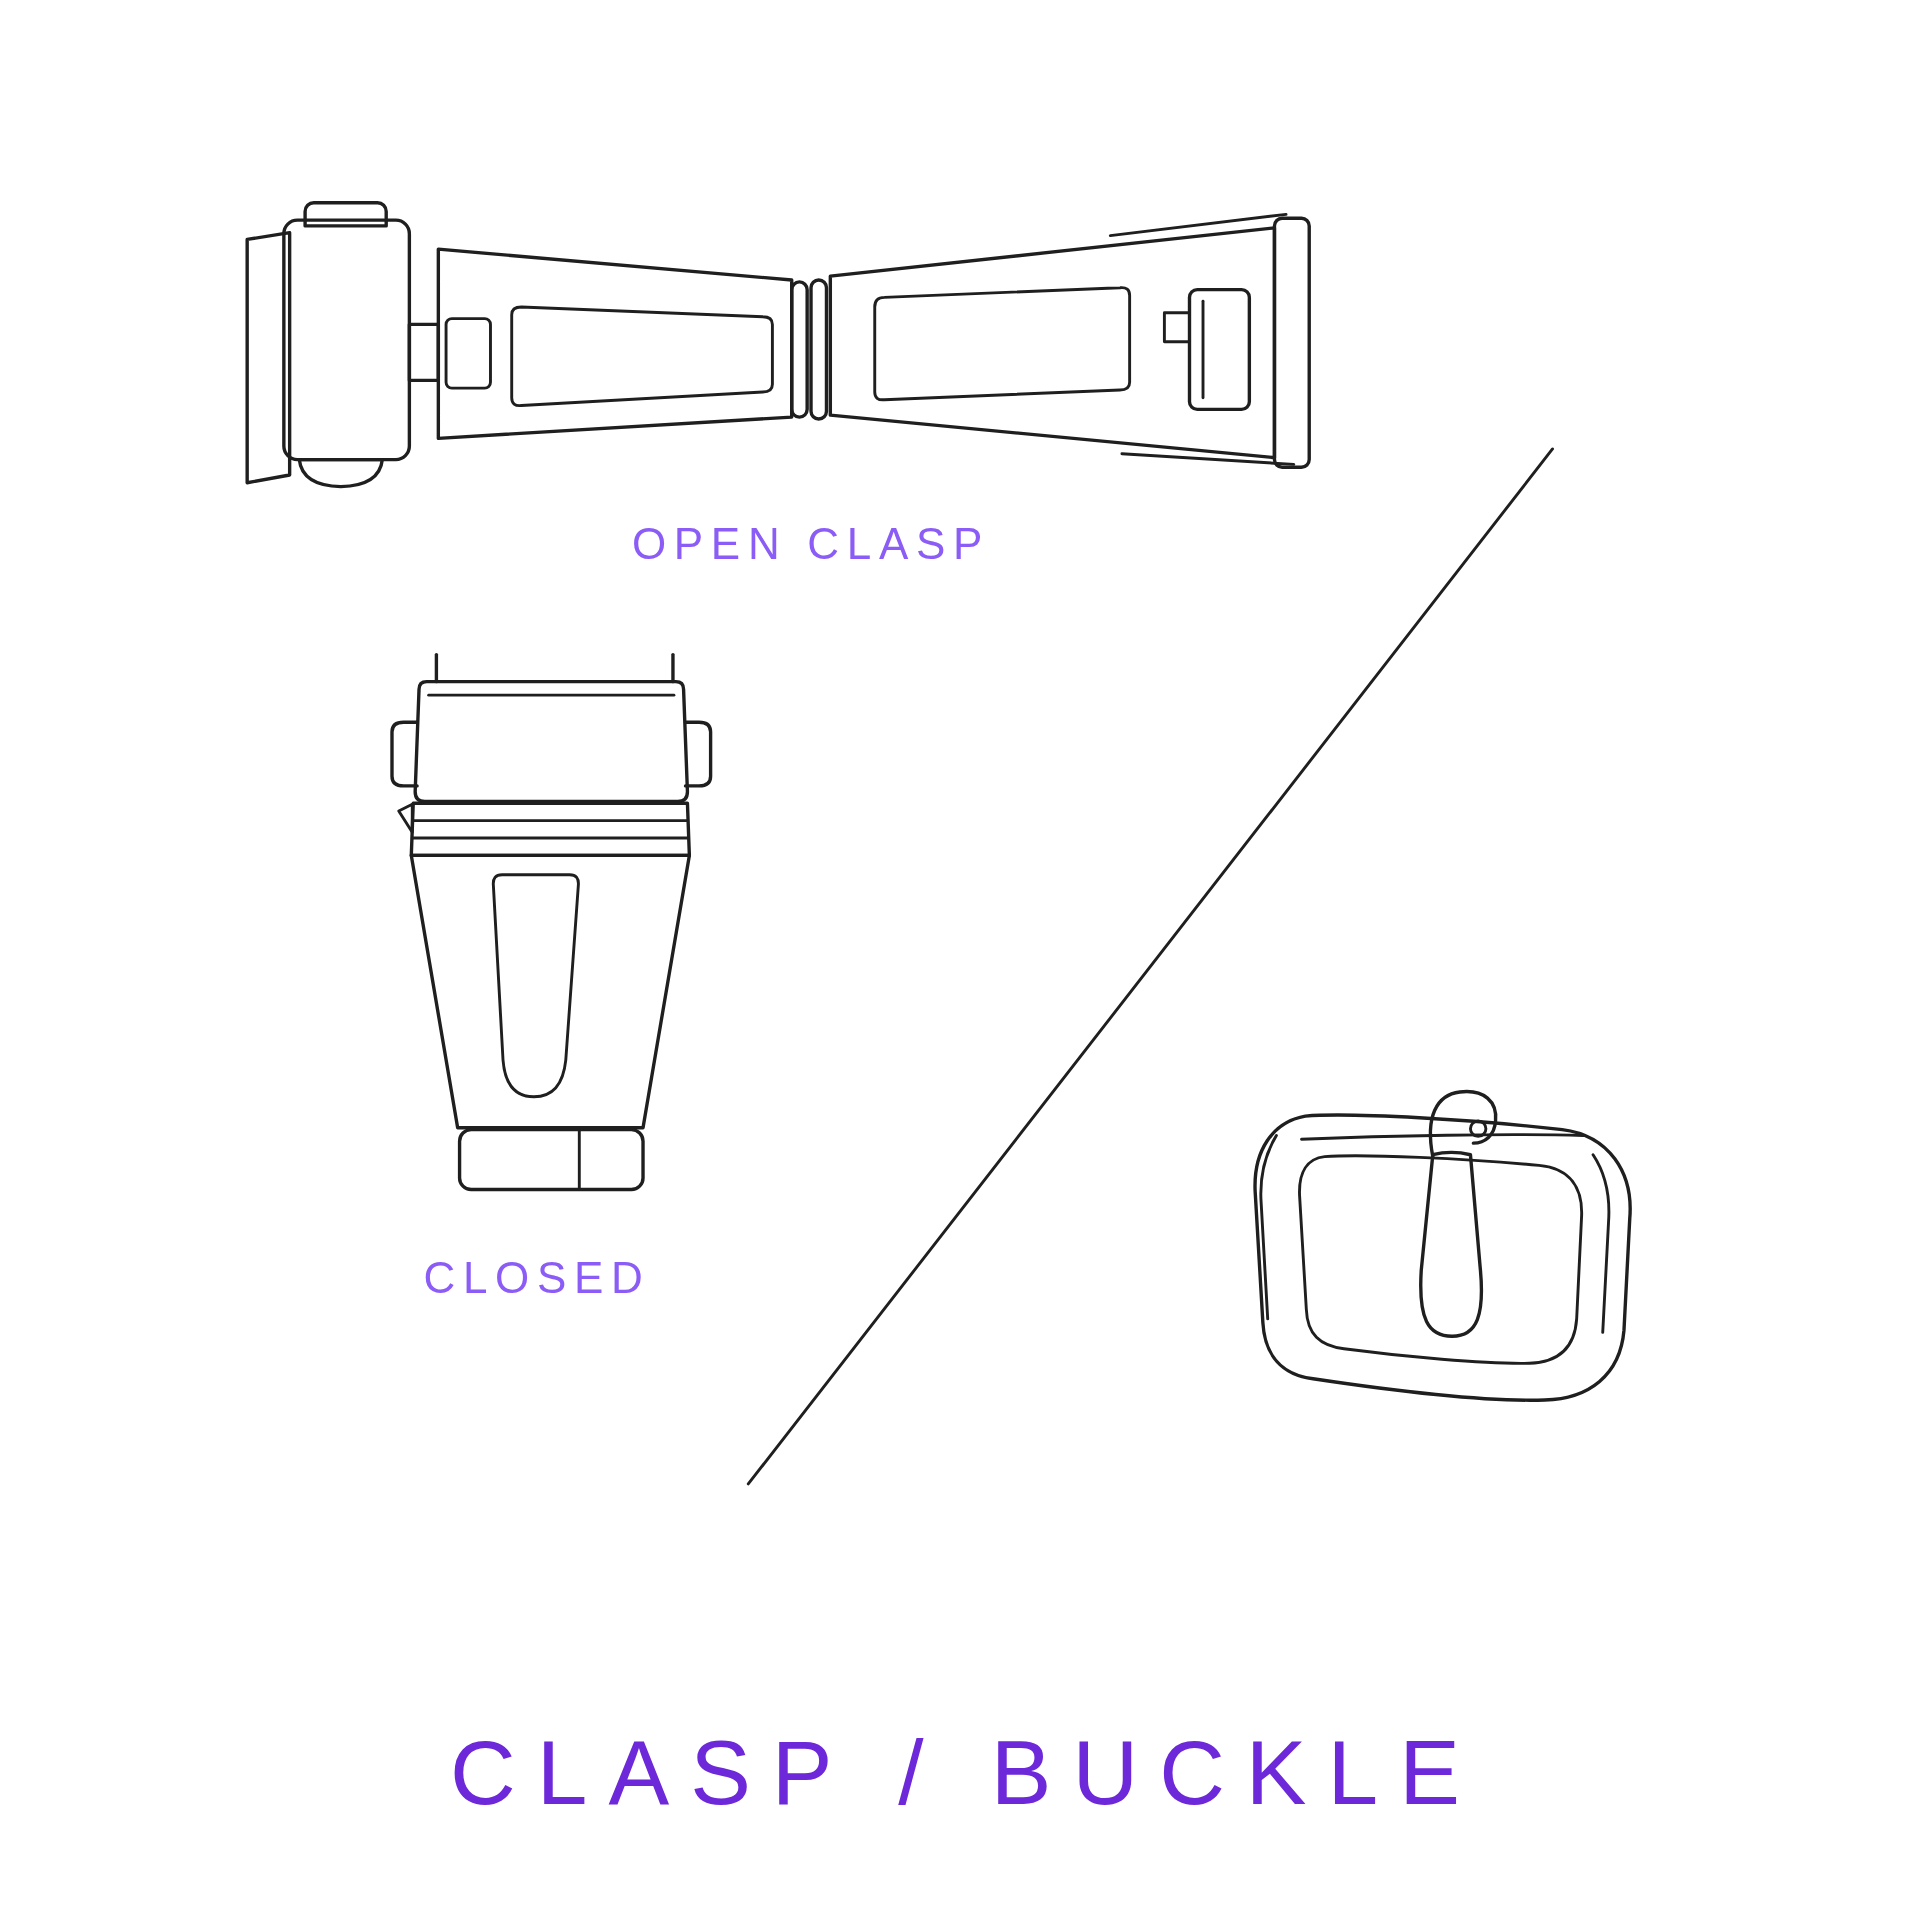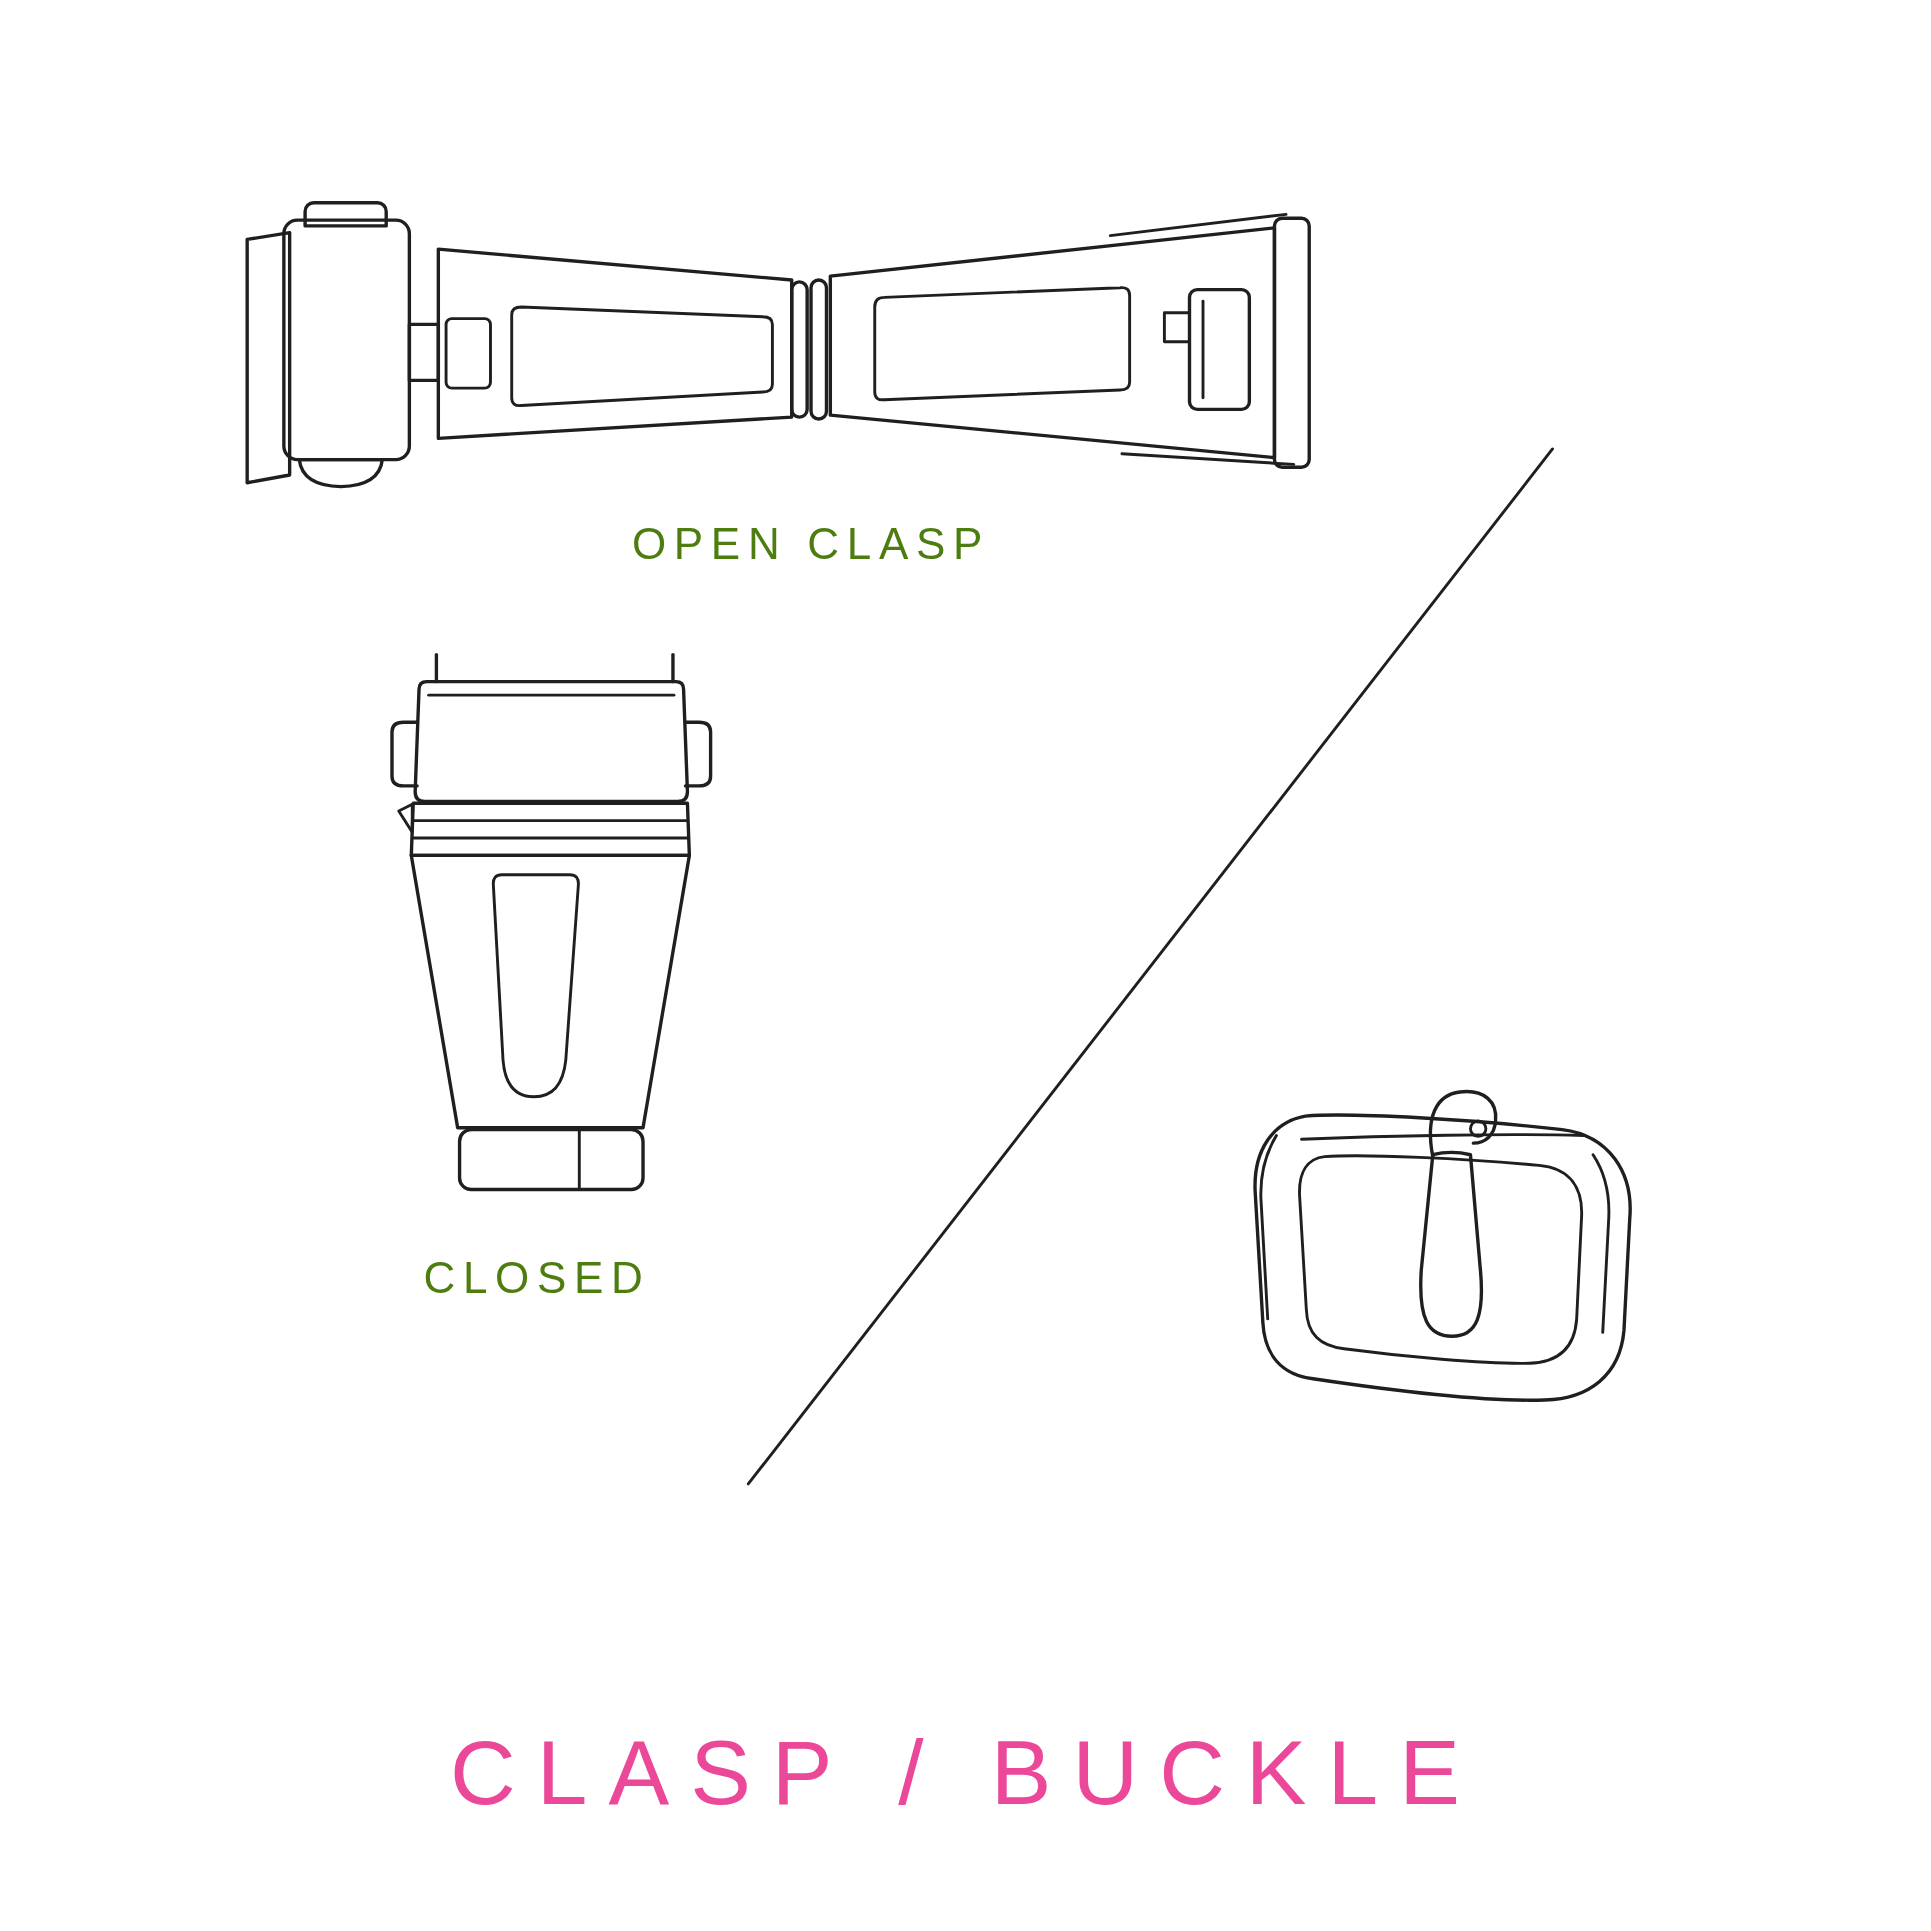--- a/index.html
+++ b/index.html
@@ -14,33 +14,33 @@
     overflow: hidden;
   }
   .canvas { position: absolute; inset: 0; }
   .drawing { fill: none; stroke: #1f1f1f; stroke-width: 3.5; stroke-linejoin: round; stroke-linecap: round; }
   .drawing .thin { stroke-width: 3; }
   .caption {
     position: absolute;
     transform: translateX(-50%);
     font-size: 44px;
     letter-spacing: 7.7px;
-    color: #4d7c0f;
+    color: #8b5cf6;
     white-space: nowrap;
   }
   .caption.open { left: 811px; top: 519px; }
   .caption.closed { left: 537px; top: 1253px; }
   .title {
     position: absolute;
     left: 50%;
     top: 1721px;
     transform: translateX(-50%);
     font-size: 91px;
     letter-spacing: 21px;
-    color: #ec4899;
+    color: #6d28d9;
     white-space: nowrap;
   }
 </style>
 </head>
 <body>
 
 <div class="page">
 
   <svg class="canvas drawing" width="1931" height="1931" viewBox="0 0 2000 2000" xmlns="http://www.w3.org/2000/svg">
 

